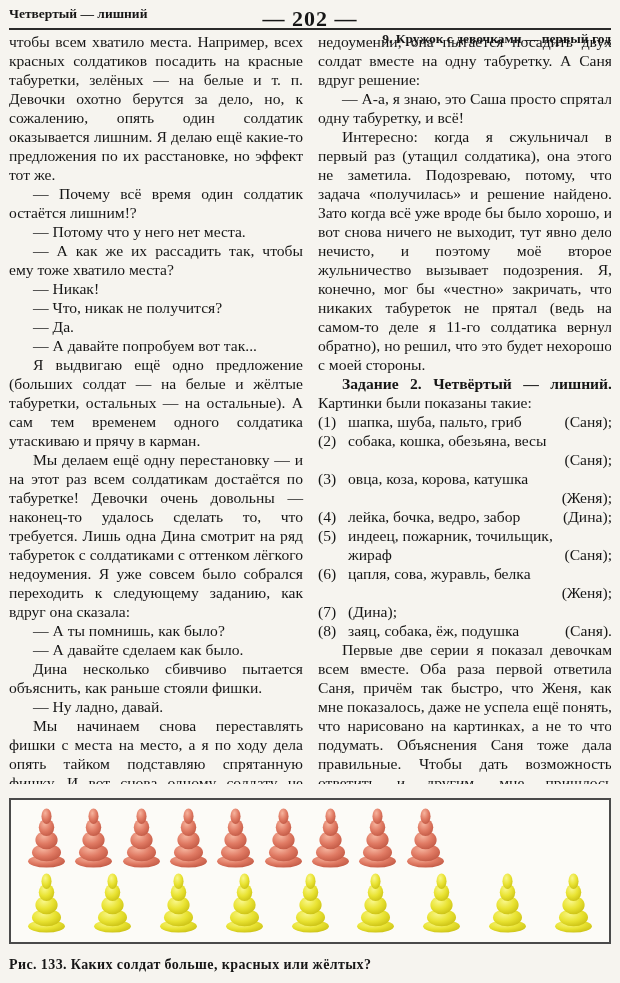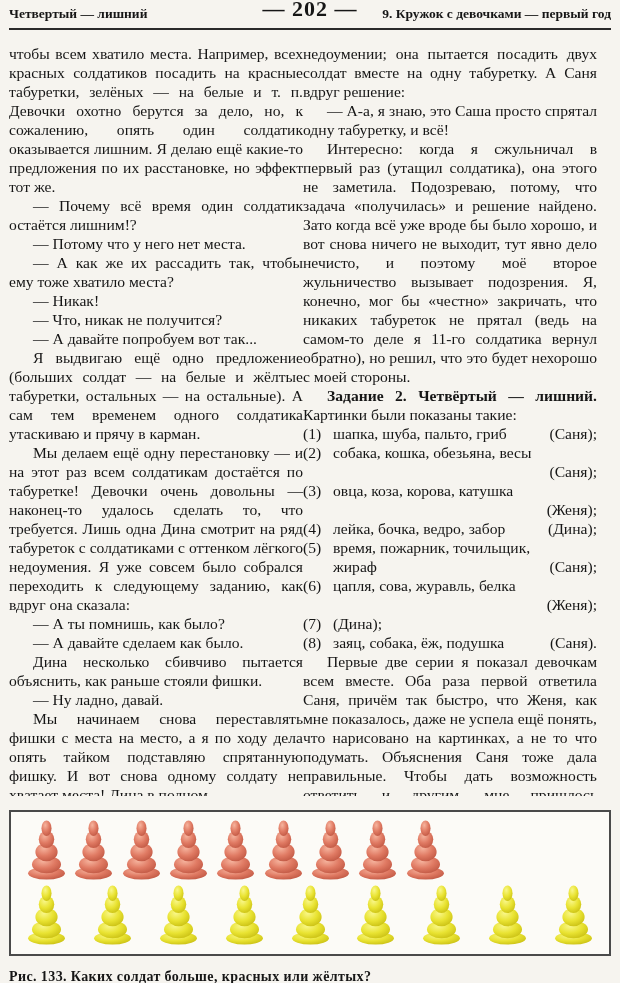--- a/index.html
+++ b/index.html
@@ -10,34 +10,34 @@
     color: #161616;
   }
   .page {
     width: 620px; height: 983px;
     background: #f6f4ef;
     padding: 6px 9px 0 9px;
     overflow: hidden;
   }
   
   .page-header {
-    display: flex; align-items: flex-end;
+    display: flex; align-items: flex-start;
     border-bottom: 2px solid #2a2a2a;
     padding-bottom: 6px;
     height: 24px;
   }
   .rt { font-weight: bold; font-size: 13.5px; white-space: nowrap; }
   .rt-left  { flex: 1; text-align: left; }
   .rt-center{ flex: 0; text-align: center; font-size: 22px; letter-spacing: 1px; }
   .rt-right { flex: 1; text-align: right; margin-top: 25px; }
 
   
   .columns {
-    display: flex; 
-    margin-top: 14px;
+    display: flex; gap: 15px;
+    margin-top: 2px;
     height: 752px;
     overflow: hidden;
   }
   .col {
     width: 294px; flex: none;
     font-size: 15.6px; line-height: 19px;
     text-align: justify;
   }
   .para { text-indent: 0; }
   .para.indent { text-indent: 24px; }
@@ -85,20 +85,21 @@
   </header>
 
   <main class="columns">
     <div class="col" id="col-left">
         <p class="para">чтобы всем хватило места. Например, всех красных солдатиков посадить на красные табуретки, зелёных — на белые и т. п. Девочки охотно берутся за дело, но, к сожалению, опять один солдатик оказывается лишним. Я делаю ещё какие-то предложения по их расстановке, но эффект тот же.</p>
         <p class="para indent">— Почему всё время один солдатик остаётся лишним!?</p>
         <p class="para indent">— Потому что у него нет места.</p>
         <p class="para indent">— А как же их рассадить так, чтобы ему тоже хватило места?</p>
         <p class="para indent">— Никак!</p>
         <p class="para indent">— Что, никак не получится?</p>
+        <p class="para indent">— Да.</p>
         <p class="para indent">— А давайте попробуем вот так...</p>
         <p class="para indent">Я выдвигаю ещё одно предложение (больших солдат — на белые и жёлтые табуретки, остальных — на остальные). А сам тем временем одного солдатика утаскиваю и прячу в карман.</p>
         <p class="para indent">Мы делаем ещё одну перестановку — и на этот раз всем солдатикам достаётся по табуретке! Девочки очень довольны — наконец-то удалось сделать то, что требуется. Лишь одна Дина смотрит на ряд табуреток с солдатиками с оттенком лёгкого недоумения. Я уже совсем было собрался переходить к следующему заданию, как вдруг она сказала:</p>
         <p class="para indent">— А ты помнишь, как было?</p>
         <p class="para indent">— А давайте сделаем как было.</p>
         <p class="para indent">Дина несколько сбивчиво пытается объяснить, как раньше стояли фишки.</p>
         <p class="para indent">— Ну ладно, давай.</p>
         <p class="para indent">Мы начинаем снова переставлять фишки с места на место, а я по ходу дела опять тайком подставляю спрятанную фишку. И вот снова одному солдату не хватает места! Дина в полном</p>
       </div>
     <div class="col" id="col-right">
@@ -137,21 +138,21 @@
           <div class="task-item">
             <div class="task-line">
               <span class="num">(4)</span>
               <span class="tl">лейка, бочка, ведро, забор</span>
               <span class="tr">(Дина);</span>
             </div>
           </div>
           <div class="task-item">
             <div class="task-line">
               <span class="num">(5)</span>
-              <span class="tl">время, пожарник, точильщик,</span>
+              <span class="tl">индеец, пожарник, точильщик,</span>
             </div>
             <div class="task-line cont">
               <span class="tl">жираф</span>
               <span class="tr">(Саня);</span>
             </div>
           </div>
           <div class="task-item">
             <div class="task-line">
               <span class="num">(6)</span>
               <span class="tl">цапля, сова, журавль, белка</span>

